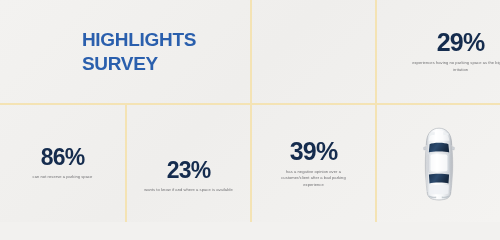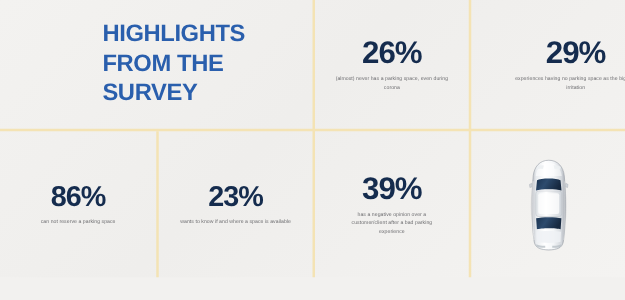--- a/index.html
+++ b/index.html
@@ -68,21 +68,21 @@
     width: 250px;
     height: 103px;
     align-items: center;
     justify-content: center;
     padding-left: 28px;
   }
 
   .cell-26 { left: 252px; top: 0;     width: 123px; height: 103px; padding: 0 10px; }
   .cell-29 { left: 399px; top: 0;     width: 123px; height: 103px; padding: 0 9px;  }
   .cell-86 { left: 0;     top: 105px; width: 125px; height: 117px; padding: 0 12px; }
-  .cell-23 { left: 127px; top: 105px; width: 123px; height: 117px; padding: 0 6px;  }
+  .cell-23 { left: 127px; top: 118px; width: 123px; height: 117px; padding: 0 6px;  }
   .cell-39 { left: 252px; top: 105px; width: 123px; height: 117px; padding: 0 28px; }
   .cell-car{ left: 377px; top: 105px; width: 123px; height: 117px; }
 
   
   .headline {
     color: #2a5fad;
     font-size: 19px;
     line-height: 1.23;
     font-weight: 900;
     letter-spacing: -0.3px;
@@ -128,29 +128,24 @@
 <div id="infographic">
 
   <div class="divider divider-h-main"></div>
   <div class="divider divider-v-1"></div>
   <div class="divider divider-v-2"></div>
   <div class="divider divider-v-3"></div>
 
   <div class="cell cell-title">
     <h1 class="headline">
       <span class="hl-line">HIGHLIGHTS</span>
-      <span class="hl-line">FROM THE</span>
       <span class="hl-line">SURVEY</span>
     </h1>
   </div>
 
-  <div class="cell cell-26">
-    <div class="stat-value size-big">26%</div>
-    <div class="stat-caption caption-narrow">(almost) never has a parking space, even during corona</div>
-  </div>
 
   <div class="cell cell-29">
     <div class="stat-value size-big">29%</div>
     <div class="stat-caption caption-wide">experiences having no parking space as the biggest irritation</div>
   </div>
 
   <div class="cell cell-86">
     <div class="stat-value size-med">86%</div>
     <div class="stat-caption caption-narrow">can not reserve a parking space</div>
   </div>

